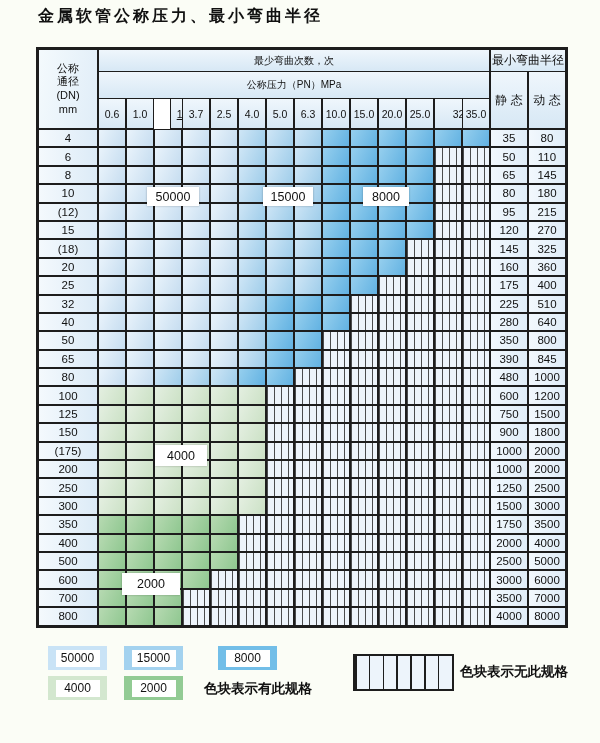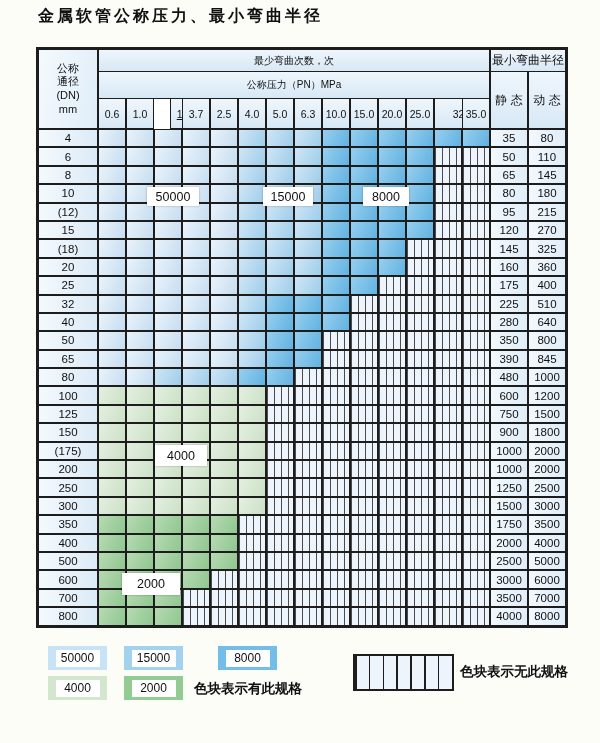--- a/index.html
+++ b/index.html
@@ -609,18 +609,18 @@
     </div>
     <div class="lsw" style="left: 180px; top: 0px; background: rgb(114, 190, 232);">
       <div class="inner">8000</div>
     </div>
     <div class="lsw" style="left: 10px; top: 30px; background: rgb(211, 231, 207);">
       <div class="inner">4000</div>
     </div>
     <div class="lsw" style="left: 86px; top: 30px; background: rgb(146, 203, 148);">
       <div class="inner">2000</div>
     </div>
-    <div class="ltext" style="left:156px;top:34px">色块表示有此规格</div>
+    <div class="ltext" style="left:166px;top:34px">色块表示有此规格</div>
     <div class="lhatch"></div>
     <div class="ltext" style="left:422px;top:17px">色块表示无此规格</div>
   </div>
 
 </div>
 
 </body></html>

